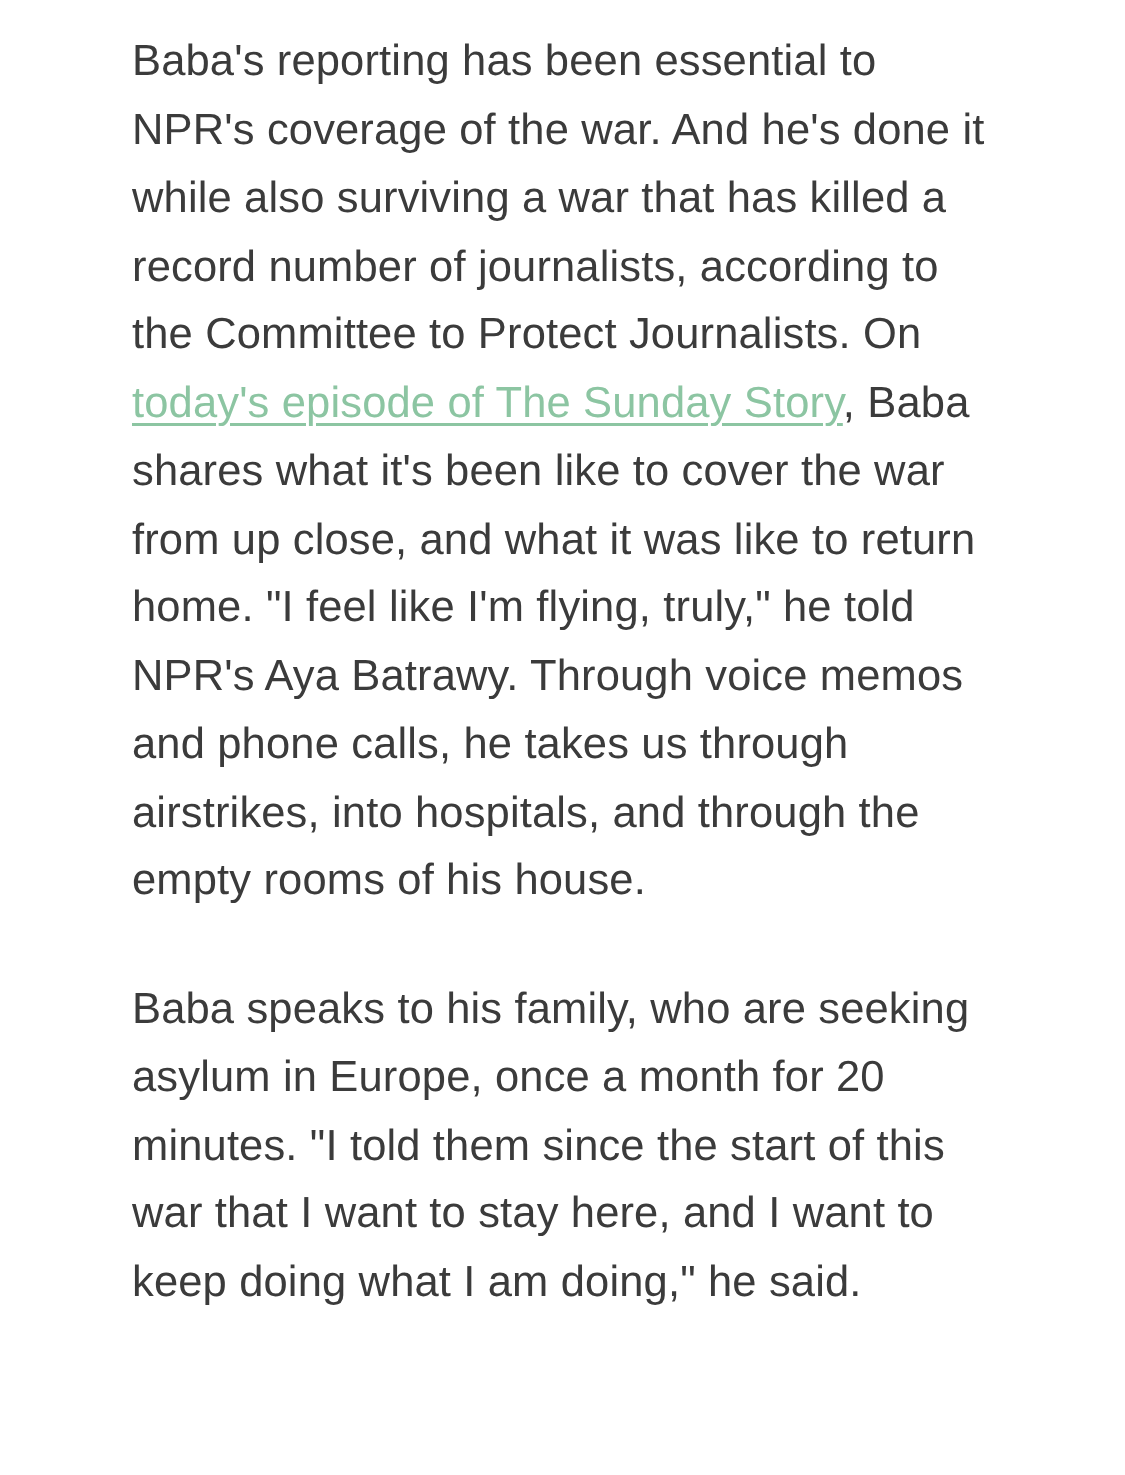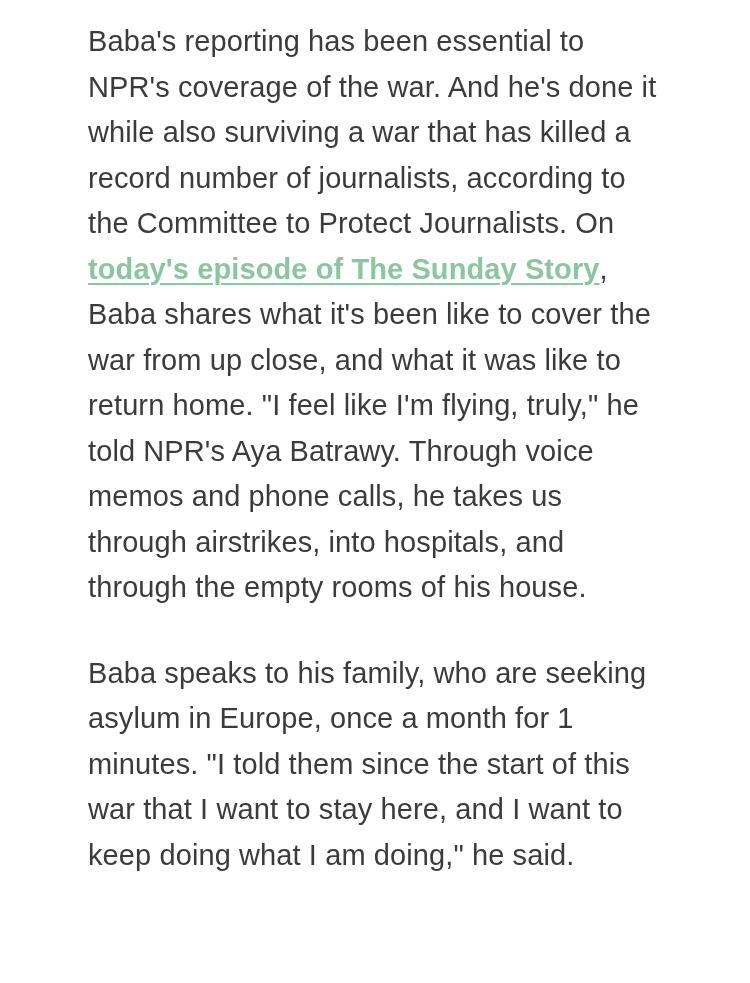--- a/index.html
+++ b/index.html
@@ -25,27 +25,27 @@
     letter-spacing: 0.1px;
   }
   .article p {
     margin: 0 0 40px 0;
   }
   .article p:last-child {
     margin-bottom: 0;
   }
   a.episode-link {
     color: #8cc5a2;
-    font-weight: bold;
+    font-weight: normal;
     text-decoration: underline;
     text-decoration-color: #8cc5a2;
     text-decoration-thickness: 2px;
     text-underline-offset: 4px;
     cursor: pointer;
   }
 </style>
 </head>
 <body>
 
 <div class="article">
     <p><span>Baba's reporting has been essential to NPR's coverage of the war. And he's done it while also surviving a war that has killed a record number of journalists, according to the Committee to Protect Journalists. On </span><a class="episode-link" href="#">today's episode of The Sunday Story</a><span>, Baba shares what it's been like to cover the war from up close, and what it was like to return home. "I feel like I'm flying, truly," he told NPR's Aya Batrawy. Through voice memos and phone calls, he takes us through airstrikes, into hospitals, and through the empty rooms of his house.</span></p>
-    <p><span>Baba speaks to his family, who are seeking asylum in Europe, once a month for 1 minutes. "I told them since the start of this war that I want to stay here, and I want to keep doing what I am doing," he said.</span></p>
+    <p><span>Baba speaks to his family, who are seeking asylum in Europe, once a month for 20 minutes. "I told them since the start of this war that I want to stay here, and I want to keep doing what I am doing," he said.</span></p>
   </div>
 
 </body></html>

